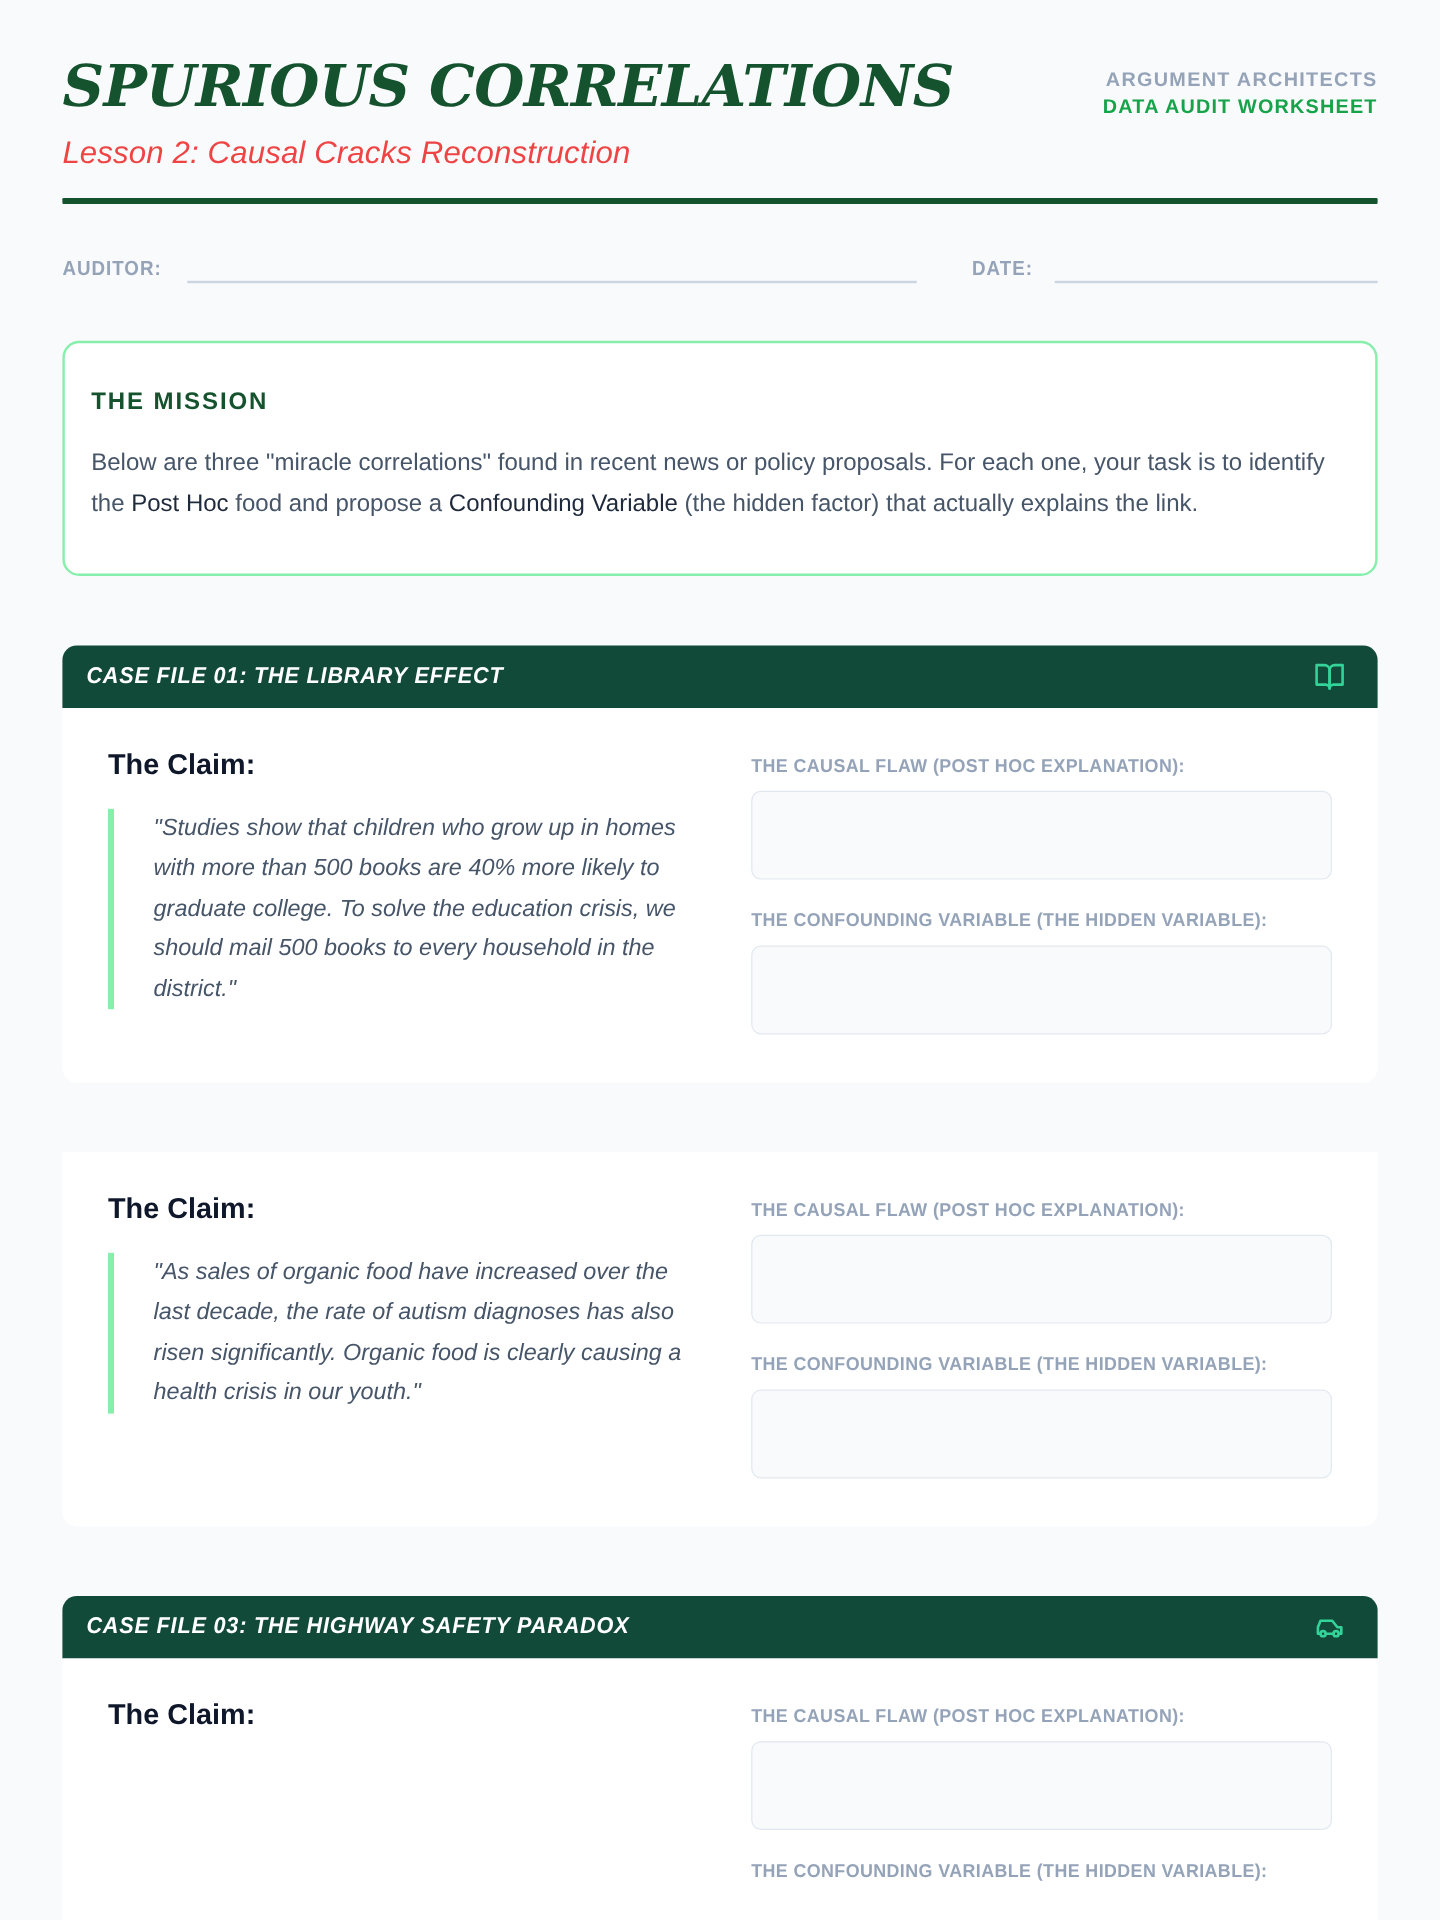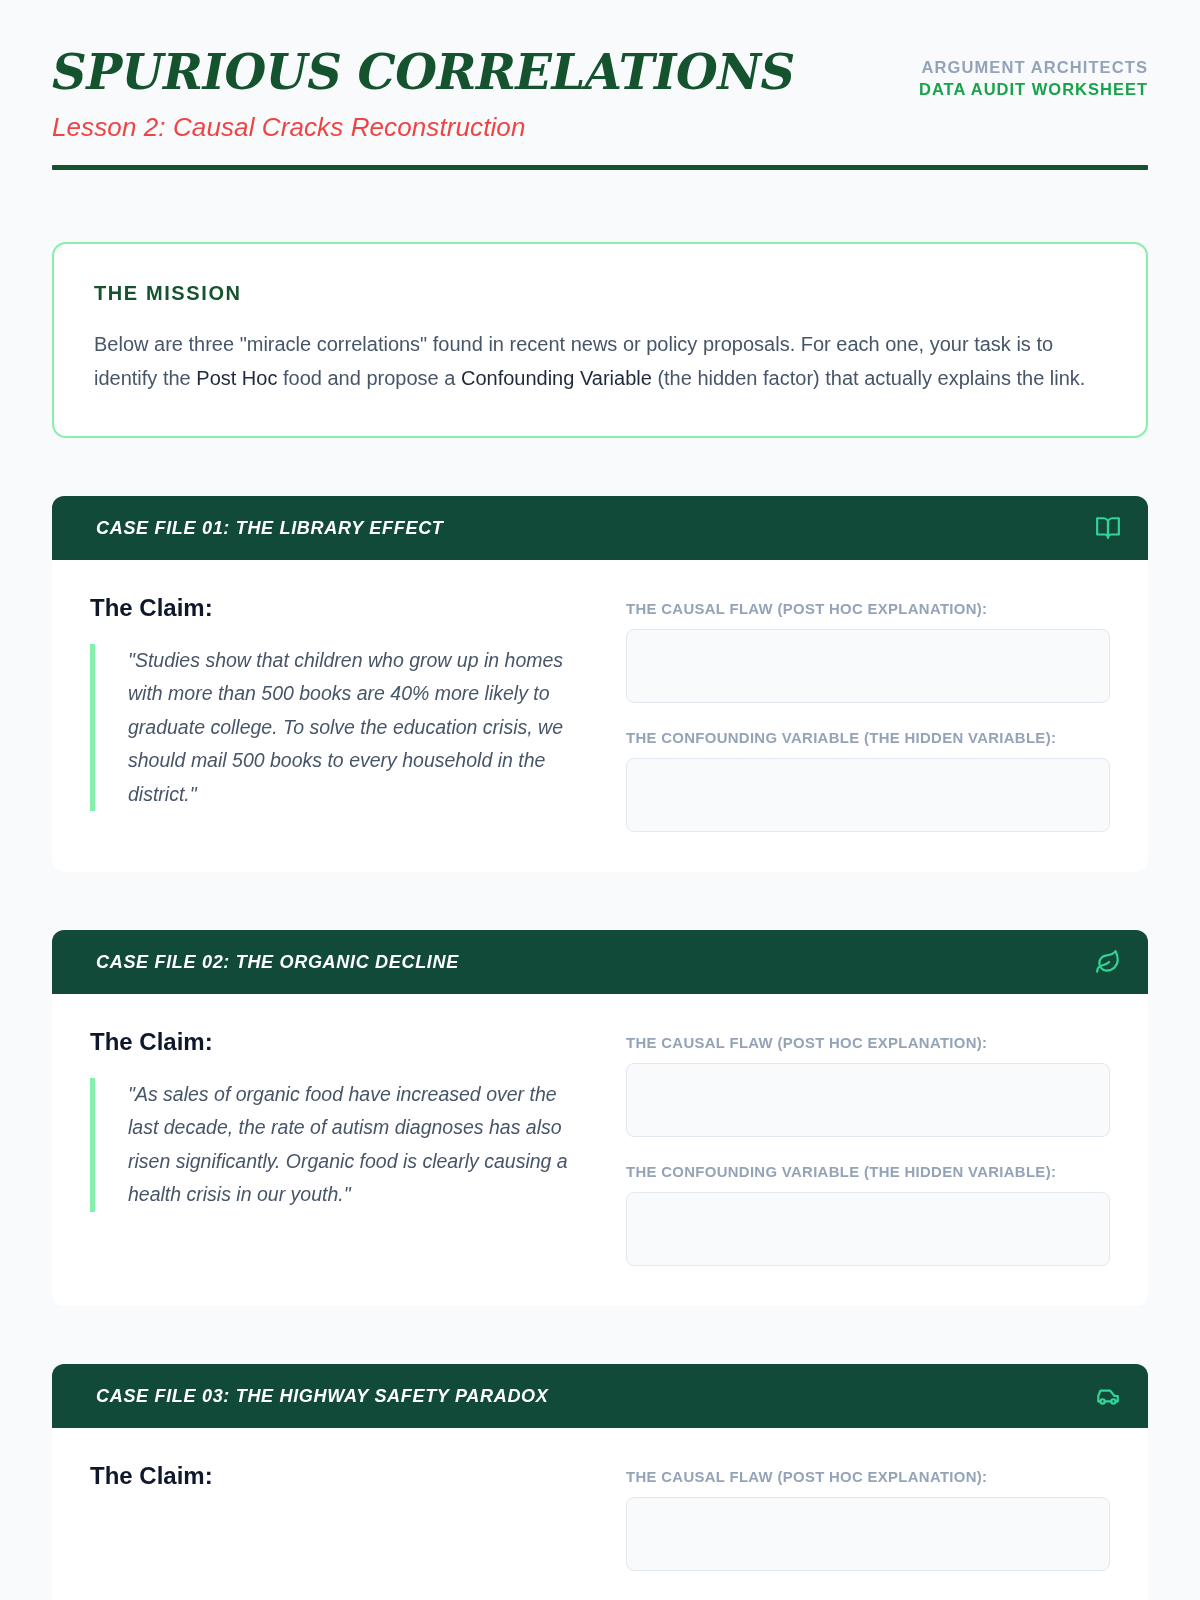--- a/index.html
+++ b/index.html
@@ -99,25 +99,25 @@
 
   .meta-line {
     flex: 1 1 auto;
     margin-left: 14px;
     border-bottom: 2px solid #cbd5e1;
     height: 22px;
   }
 
   
   .mission {
-    margin-top: 72px;
+    margin-top: 48px;
     background: #ffffff;
     border: 2px solid #86efac;
     border-radius: 14px;
-    padding: 38px 40px 40px 40px;
+    padding: 38px 40px 40px 22px;
   }
 
   .mission-heading {
     font-size: 20px;
     font-weight: bold;
     letter-spacing: 1.6px;
     color: #14532d;
     margin-bottom: 22px;
   }
 
@@ -131,22 +131,22 @@
 
   
   .case {
     margin-top: 58px;
     border-radius: 12px;
   }
 
   .case-header {
     background: #124a39;
     border-radius: 12px 12px 0 0;
-    height: 64px;
-    padding: 0 26px 0 44px;
+    height: 52px;
+    padding: 0 26px 0 20px;
     display: flex;
     align-items: center;
     justify-content: space-between;
   }
 
   .case-title {
     color: #ffffff;
     font-size: 19px;
     font-weight: bold;
     font-style: italic;
@@ -225,20 +225,30 @@
       <div class="worksheet-subtitle">Lesson 2: Causal Cracks Reconstruction</div>
     </div>
     <div class="masthead-right">
       <div class="brand-line">ARGUMENT ARCHITECTS</div>
       <div class="brand-line accent">DATA AUDIT WORKSHEET</div>
     </div>
   </div>
 
   <div class="rule"></div>
 
+  <div class="meta-row">
+    <div class="meta-field auditor">
+      <div class="meta-label">AUDITOR:</div>
+      <div class="meta-line"></div>
+    </div>
+    <div class="meta-field date">
+      <div class="meta-label">DATE:</div>
+      <div class="meta-line"></div>
+    </div>
+  </div>
 
   <div class="mission">
     <div class="mission-heading">THE MISSION</div>
     <div class="mission-text">
       <span>Below are three "miracle correlations" found in recent news or policy proposals. For each one, your task is to identify the </span><b>Post Hoc</b><span> food and propose a </span><b>Confounding Variable</b><span> (the hidden factor) that actually explains the link.</span>
     </div>
   </div>
 
   <div class="case">
     <div class="case-header">
@@ -258,29 +268,20 @@
       <div class="case-right">
         <div class="answer-label">THE CAUSAL FLAW (POST HOC EXPLANATION):</div>
         <div class="answer-box"></div>
         <div class="answer-label">THE CONFOUNDING VARIABLE (THE HIDDEN VARIABLE):</div>
         <div class="answer-box"></div>
       </div>
     </div>
   </div>
 
   <div class="case">
-    <div class="case-header">
-      <div class="case-title">CASE FILE 02: THE ORGANIC DECLINE</div>
-      <div class="case-icon">
-        <svg width="26" height="26" viewBox="0 0 24 24" fill="none" stroke="currentColor" stroke-width="2" stroke-linecap="round" stroke-linejoin="round">
-          <path d="M11 20A7 7 0 0 1 9.8 6.1C15.5 5 17 4.48 19 2c1 2 2 4.18 2 8 0 5.5-4.78 10-10 10z"></path>
-          <path d="M2 21c0-3 1.85-5.36 5.08-6C9.5 14.52 12 13 13 12"></path>
-        </svg>
-      </div>
-    </div>
     <div class="case-body">
       <div class="case-left">
         <div class="claim-heading">The Claim:</div>
         <div class="claim-quote">"As sales of organic food have increased over the last decade, the rate of autism diagnoses has also risen significantly. Organic food is clearly causing a health crisis in our youth."</div>
       </div>
       <div class="case-right">
         <div class="answer-label">THE CAUSAL FLAW (POST HOC EXPLANATION):</div>
         <div class="answer-box"></div>
         <div class="answer-label">THE CONFOUNDING VARIABLE (THE HIDDEN VARIABLE):</div>
         <div class="answer-box"></div>

